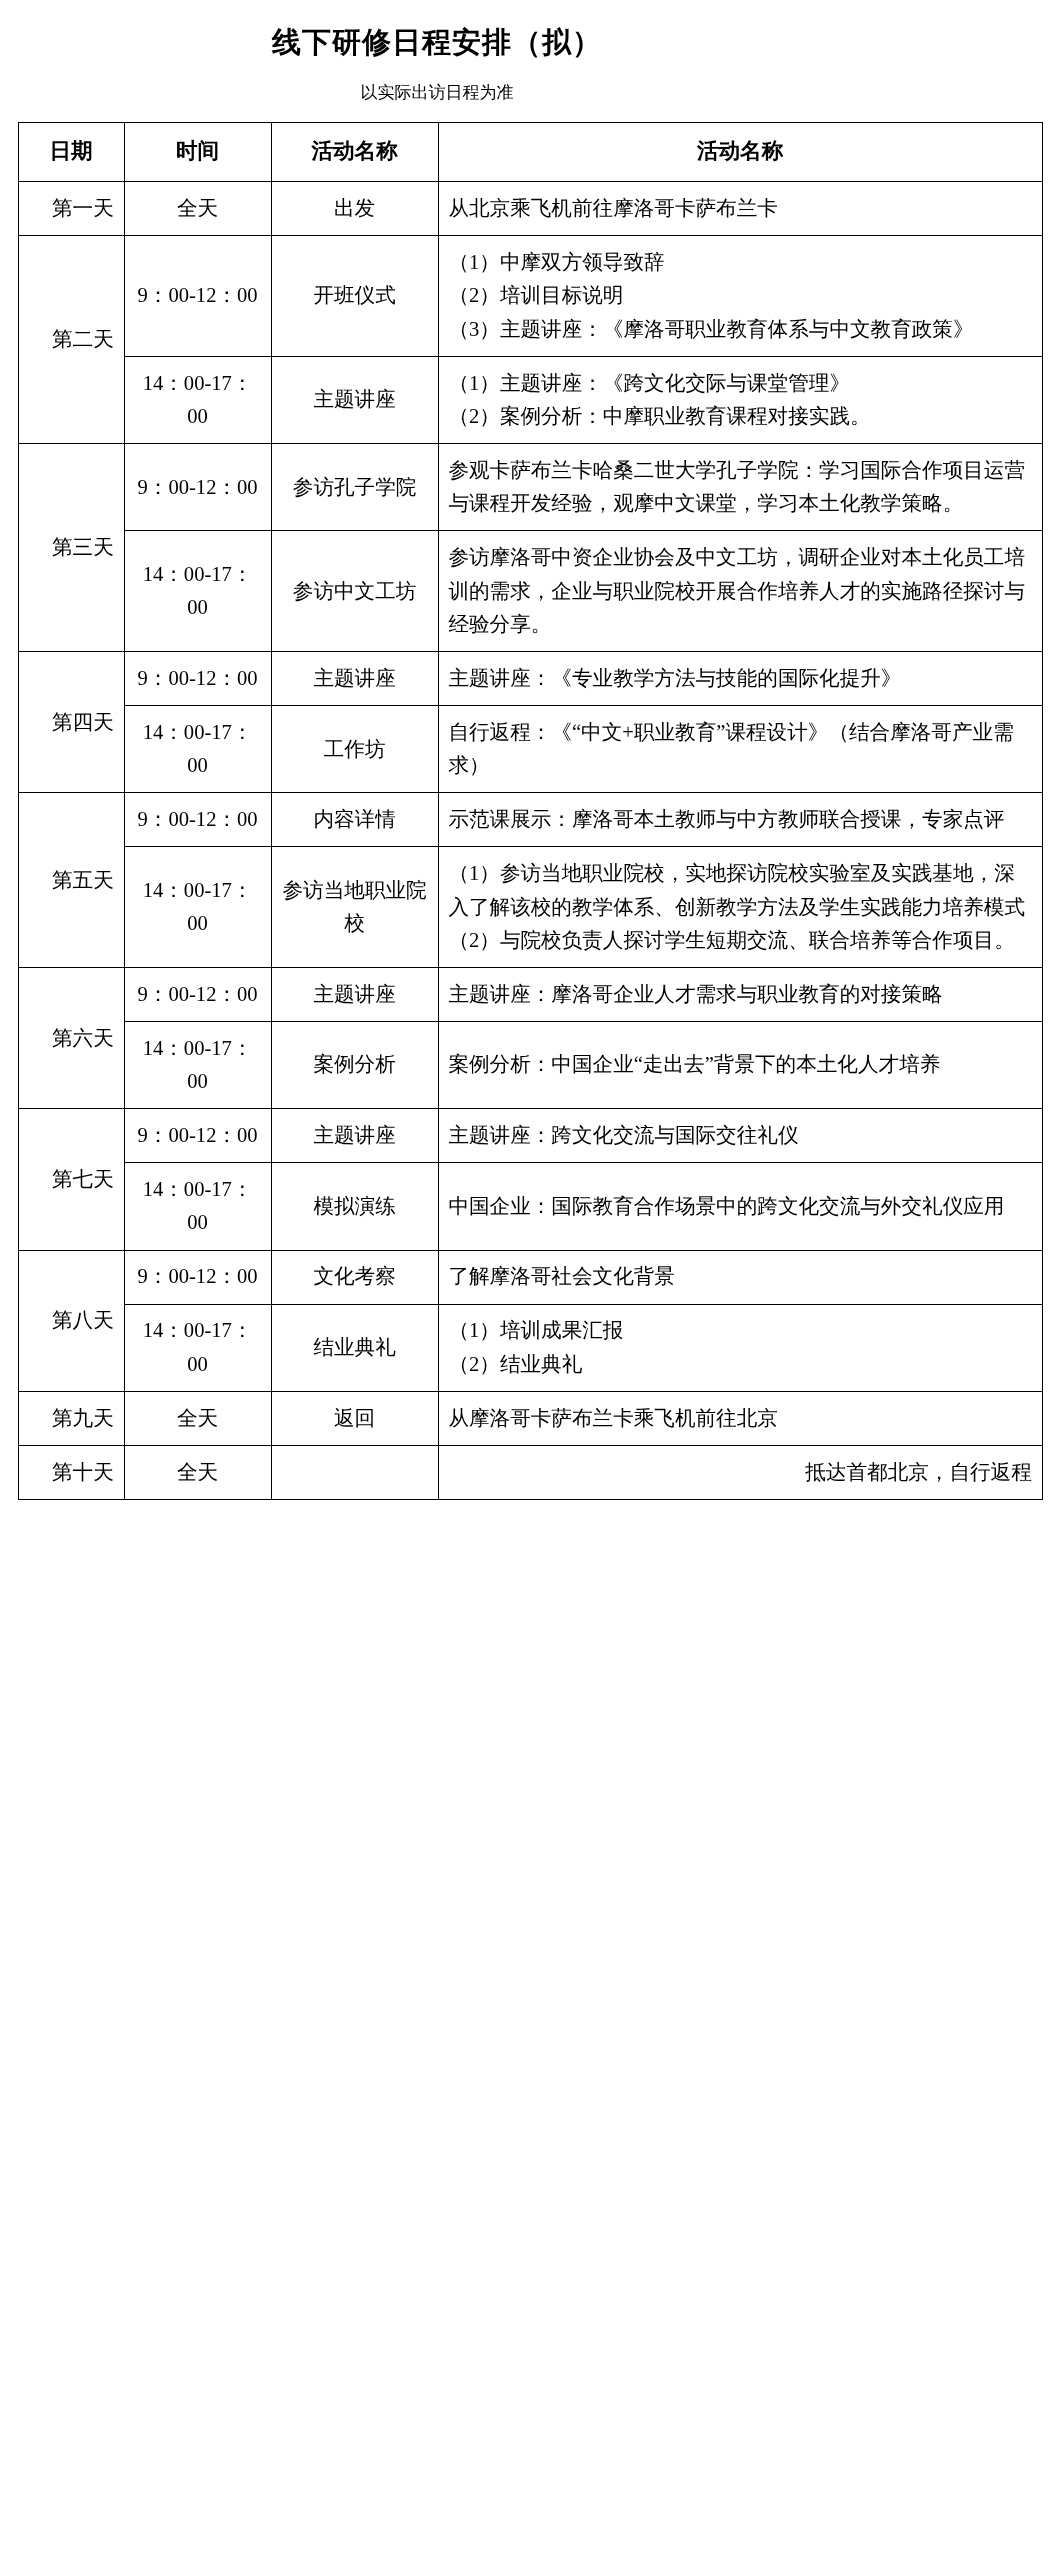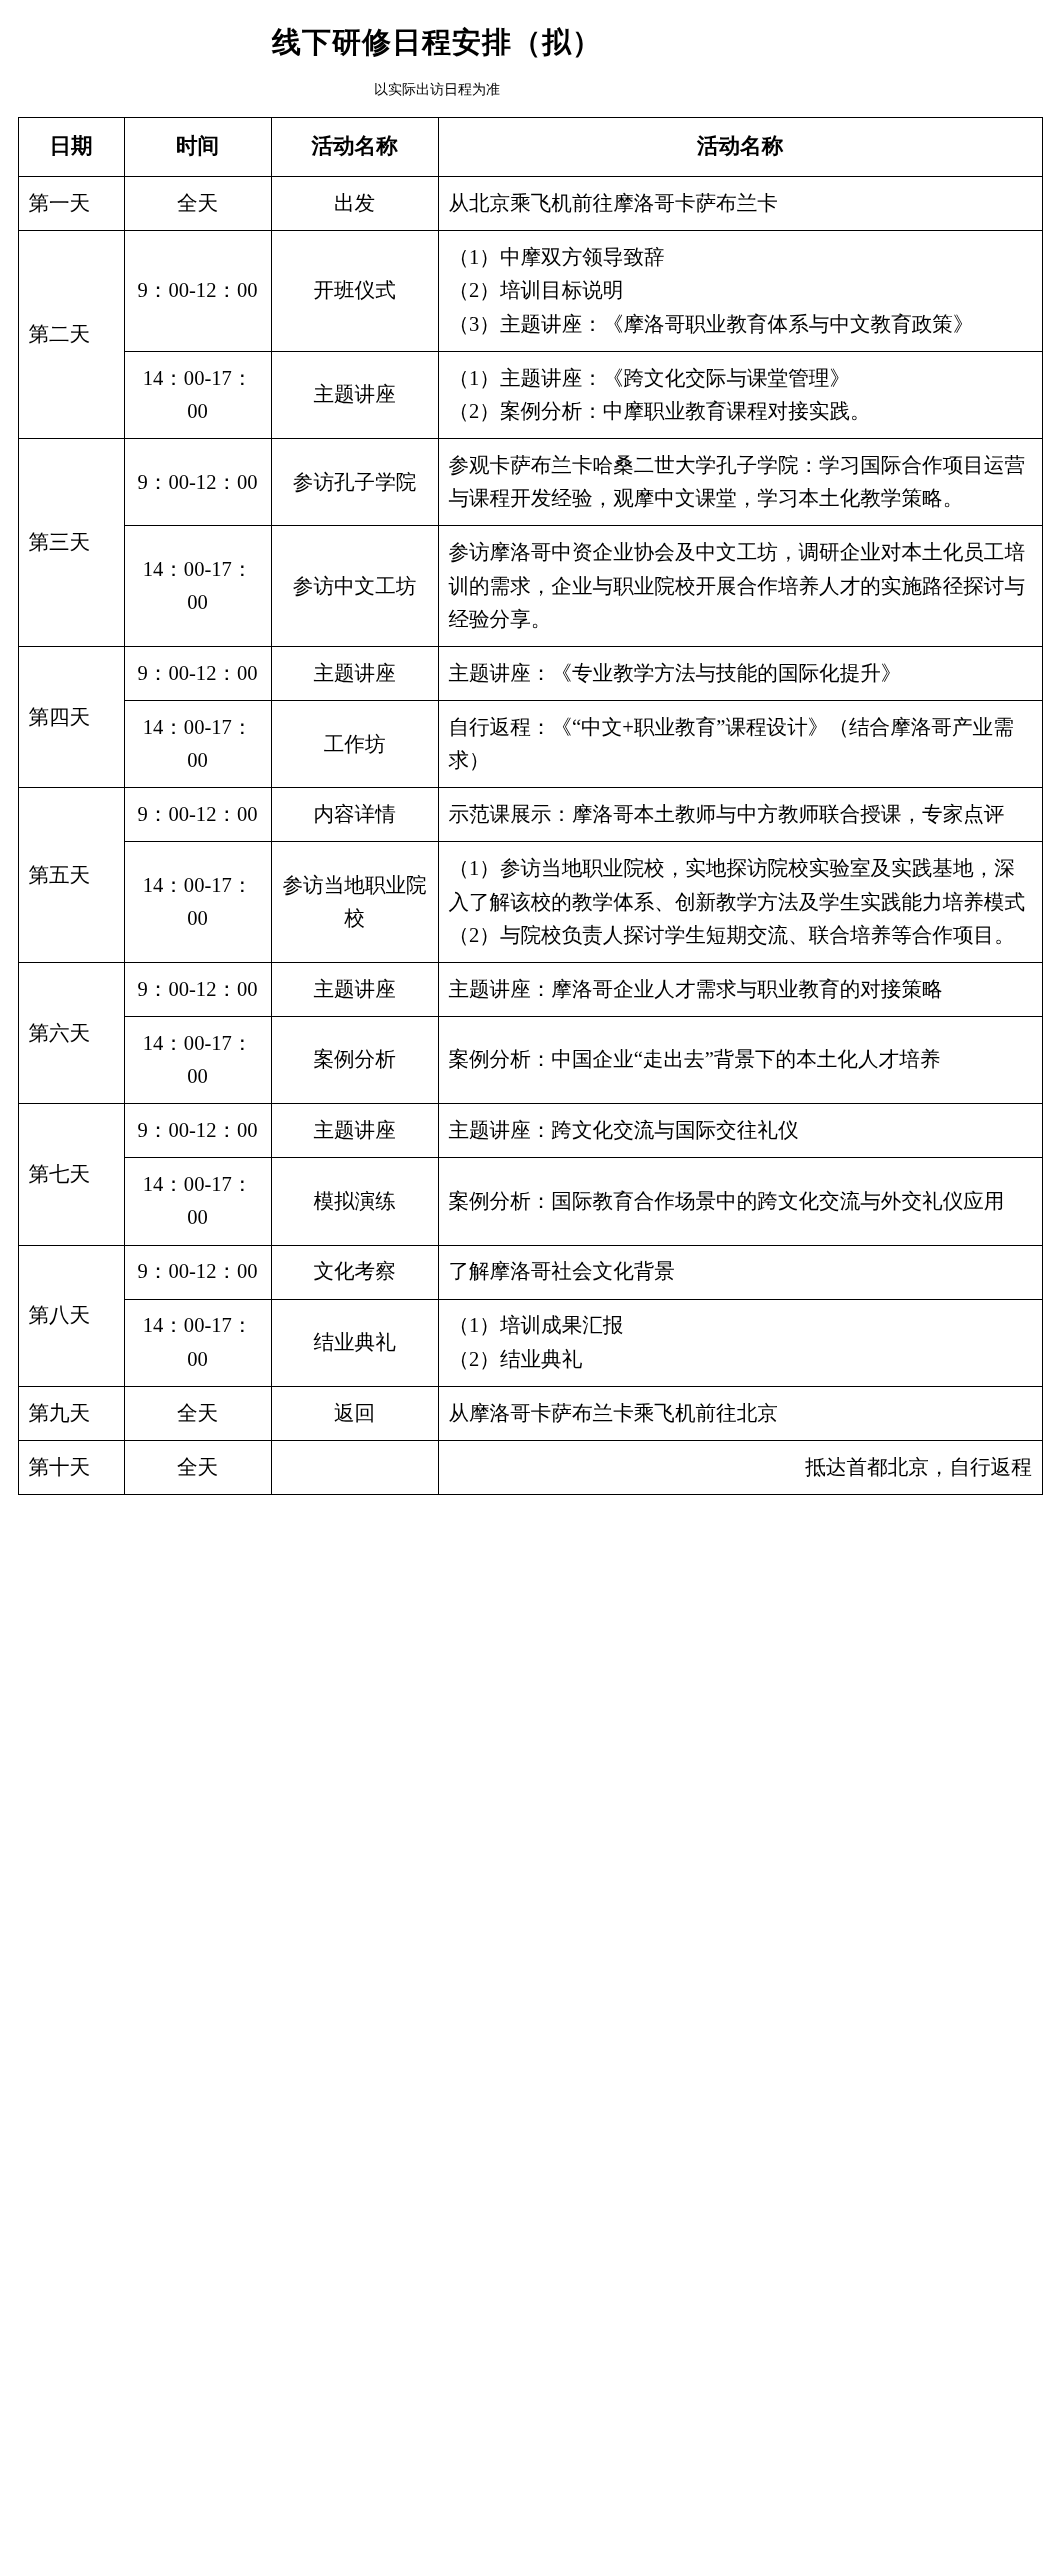--- a/index.html
+++ b/index.html
@@ -20,21 +20,21 @@
   .doc-title {
     text-align: center;
     font-size: 29px;
     font-weight: bold;
     letter-spacing: 1px;
     margin: 9.8px 0 17.6px 0;
     font-family: "Liberation Sans", "DejaVu Sans", sans-serif;
   }
   .doc-subtitle {
     text-align: center;
-    font-size: 14px;
+    font-size: 17px;
     margin: 0 0 17.6px 0;
     font-family: "Liberation Sans", "DejaVu Sans", sans-serif;
     color: #000;
   }
   table.schedule {
     width: 1023px;
     border-collapse: collapse;
     table-layout: fixed;
     font-size: 20.6px;
   }
@@ -52,21 +52,21 @@
     font-size: 21.6px;
     padding: 11.8px 7.8px;
     font-family: Liberation Serif, serif;
   }
   col.c-date { width: 106px; }
   col.c-time { width: 147px; }
   col.c-act  { width: 167px; }
   col.c-det  { width: 604px; }
 
   td.date-cell {
-    text-align: left;
+    text-align: right;
     font-size: 20.6px;
   }
   td.time-cell {
     text-align: center;
     font-size: 20.6px;
     font-family: "Liberation Serif", "DejaVu Serif", serif;
   }
   td.act-cell {
     text-align: center;
     font-size: 20.6px;
@@ -198,21 +198,21 @@
           <td class="time-cell">9：00-12：00</td>
           <td class="act-cell">主题讲座</td>
           <td class="det-cell">
             <span class="det-line">主题讲座：跨文化交流与国际交往礼仪</span>
           </td>
         </tr>
         <tr>
           <td class="time-cell">14：00-17：00</td>
           <td class="act-cell">模拟演练</td>
           <td class="det-cell">
-            <span class="det-line">案例分析：国际教育合作场景中的跨文化交流与外交礼仪应用</span>
+            <span class="det-line">中国企业：国际教育合作场景中的跨文化交流与外交礼仪应用</span>
           </td>
         </tr>
         <tr>
           <td class="date-cell" rowspan="2">第八天</td>
           <td class="time-cell">9：00-12：00</td>
           <td class="act-cell">文化考察</td>
           <td class="det-cell">
             <span class="det-line">了解摩洛哥社会文化背景</span>
           </td>
         </tr>

